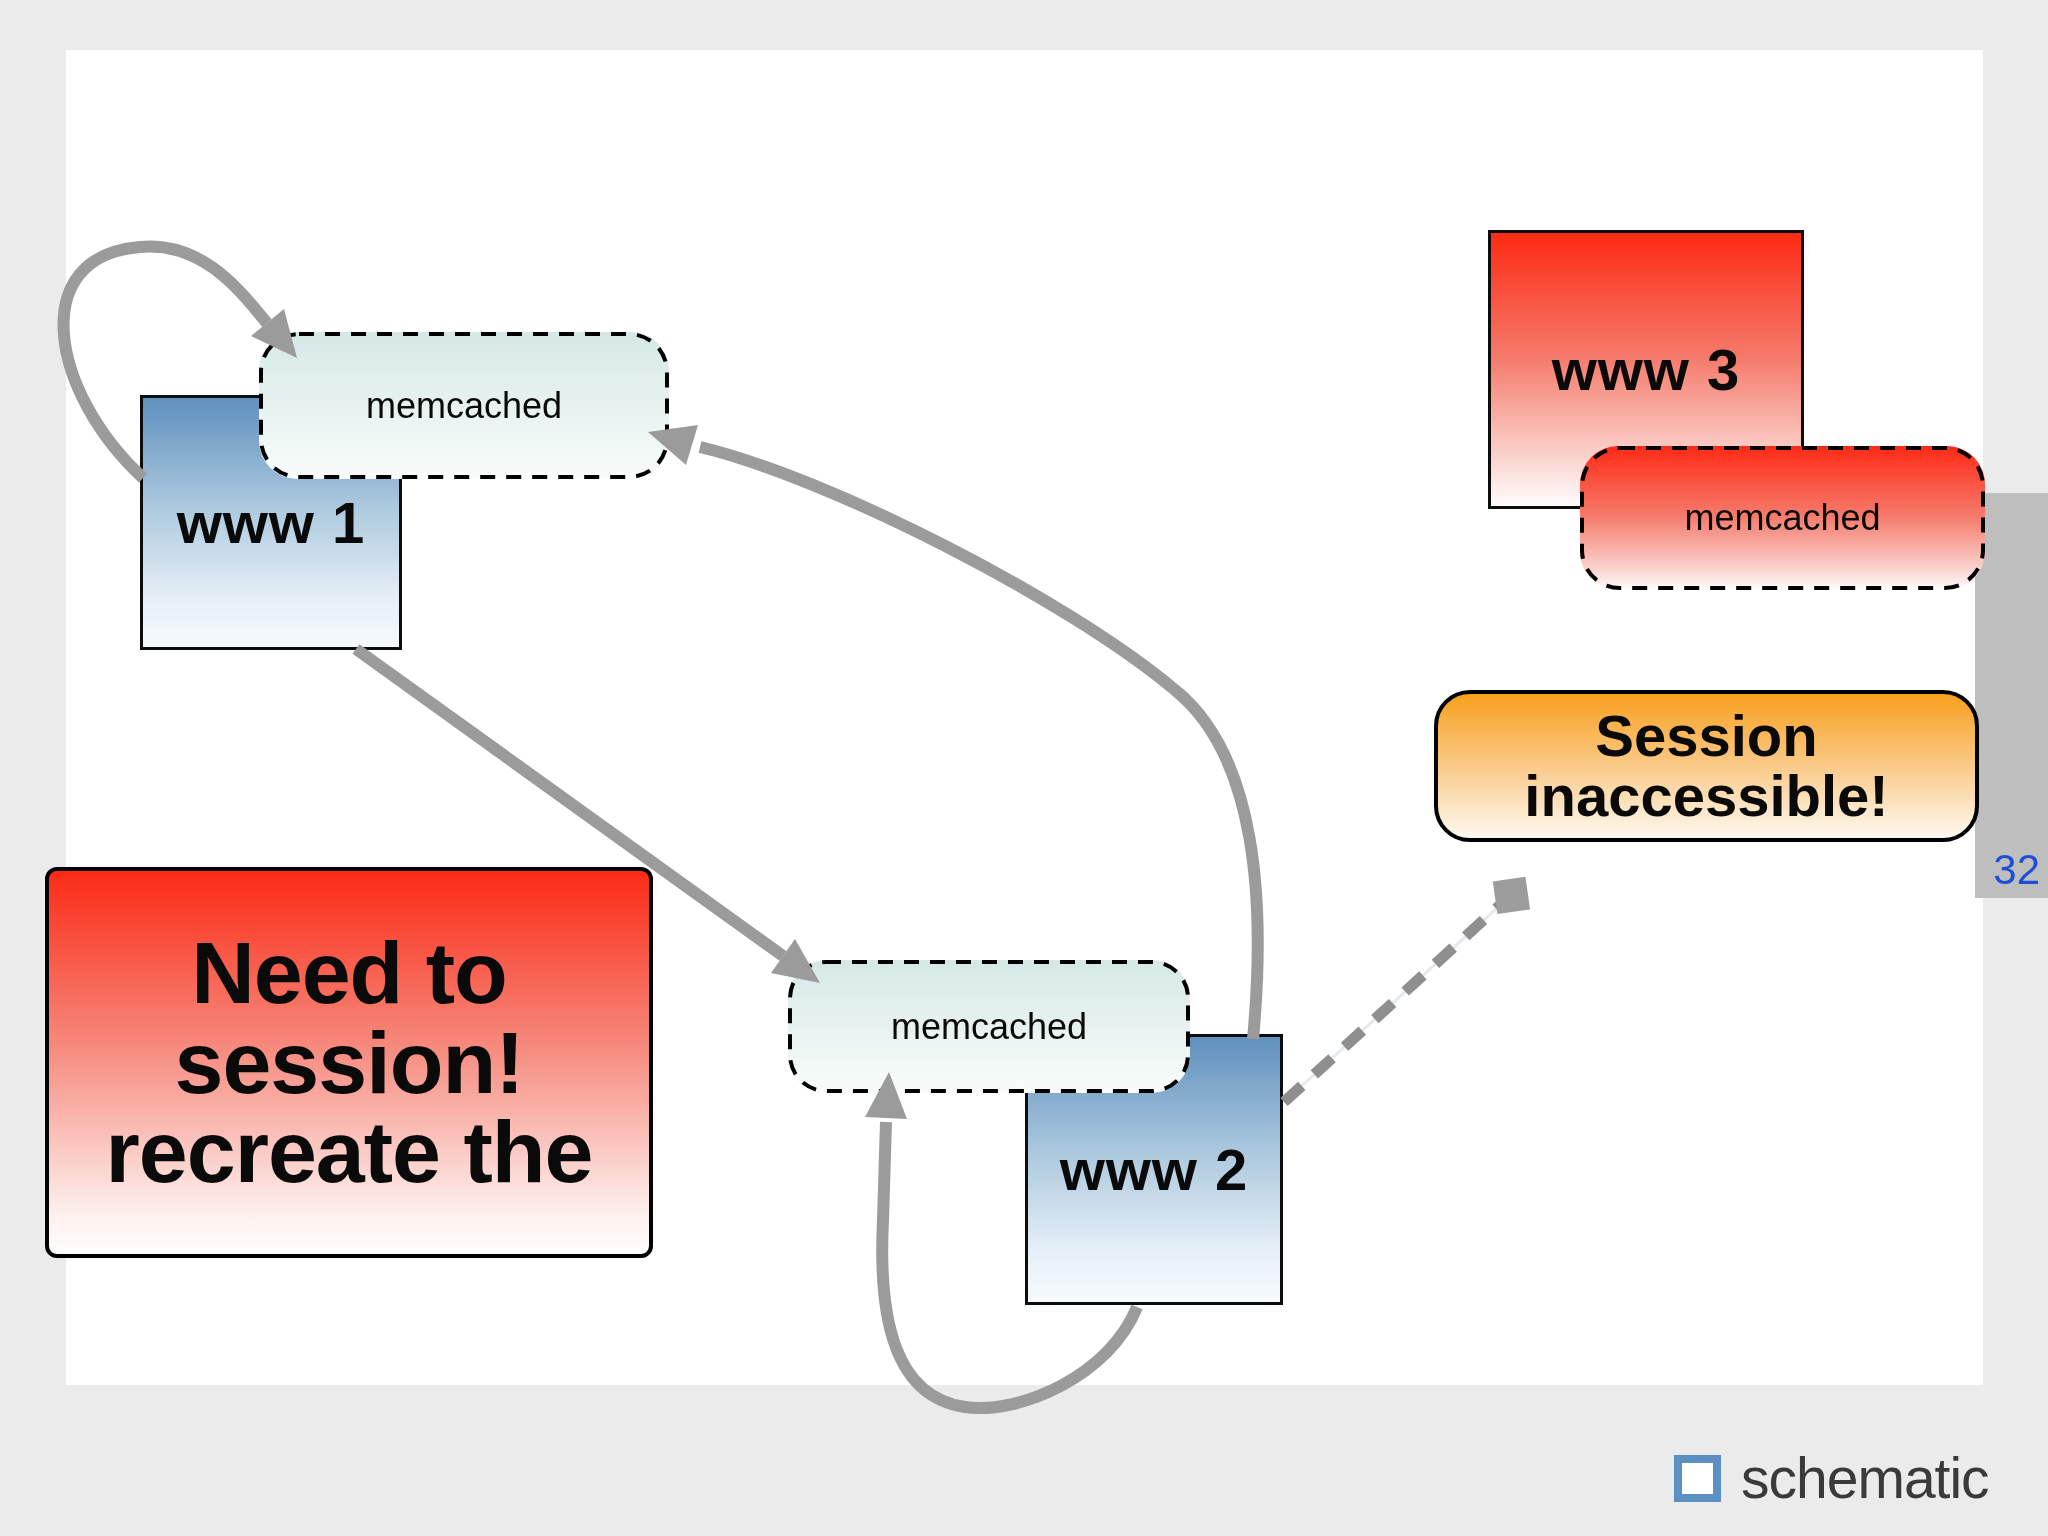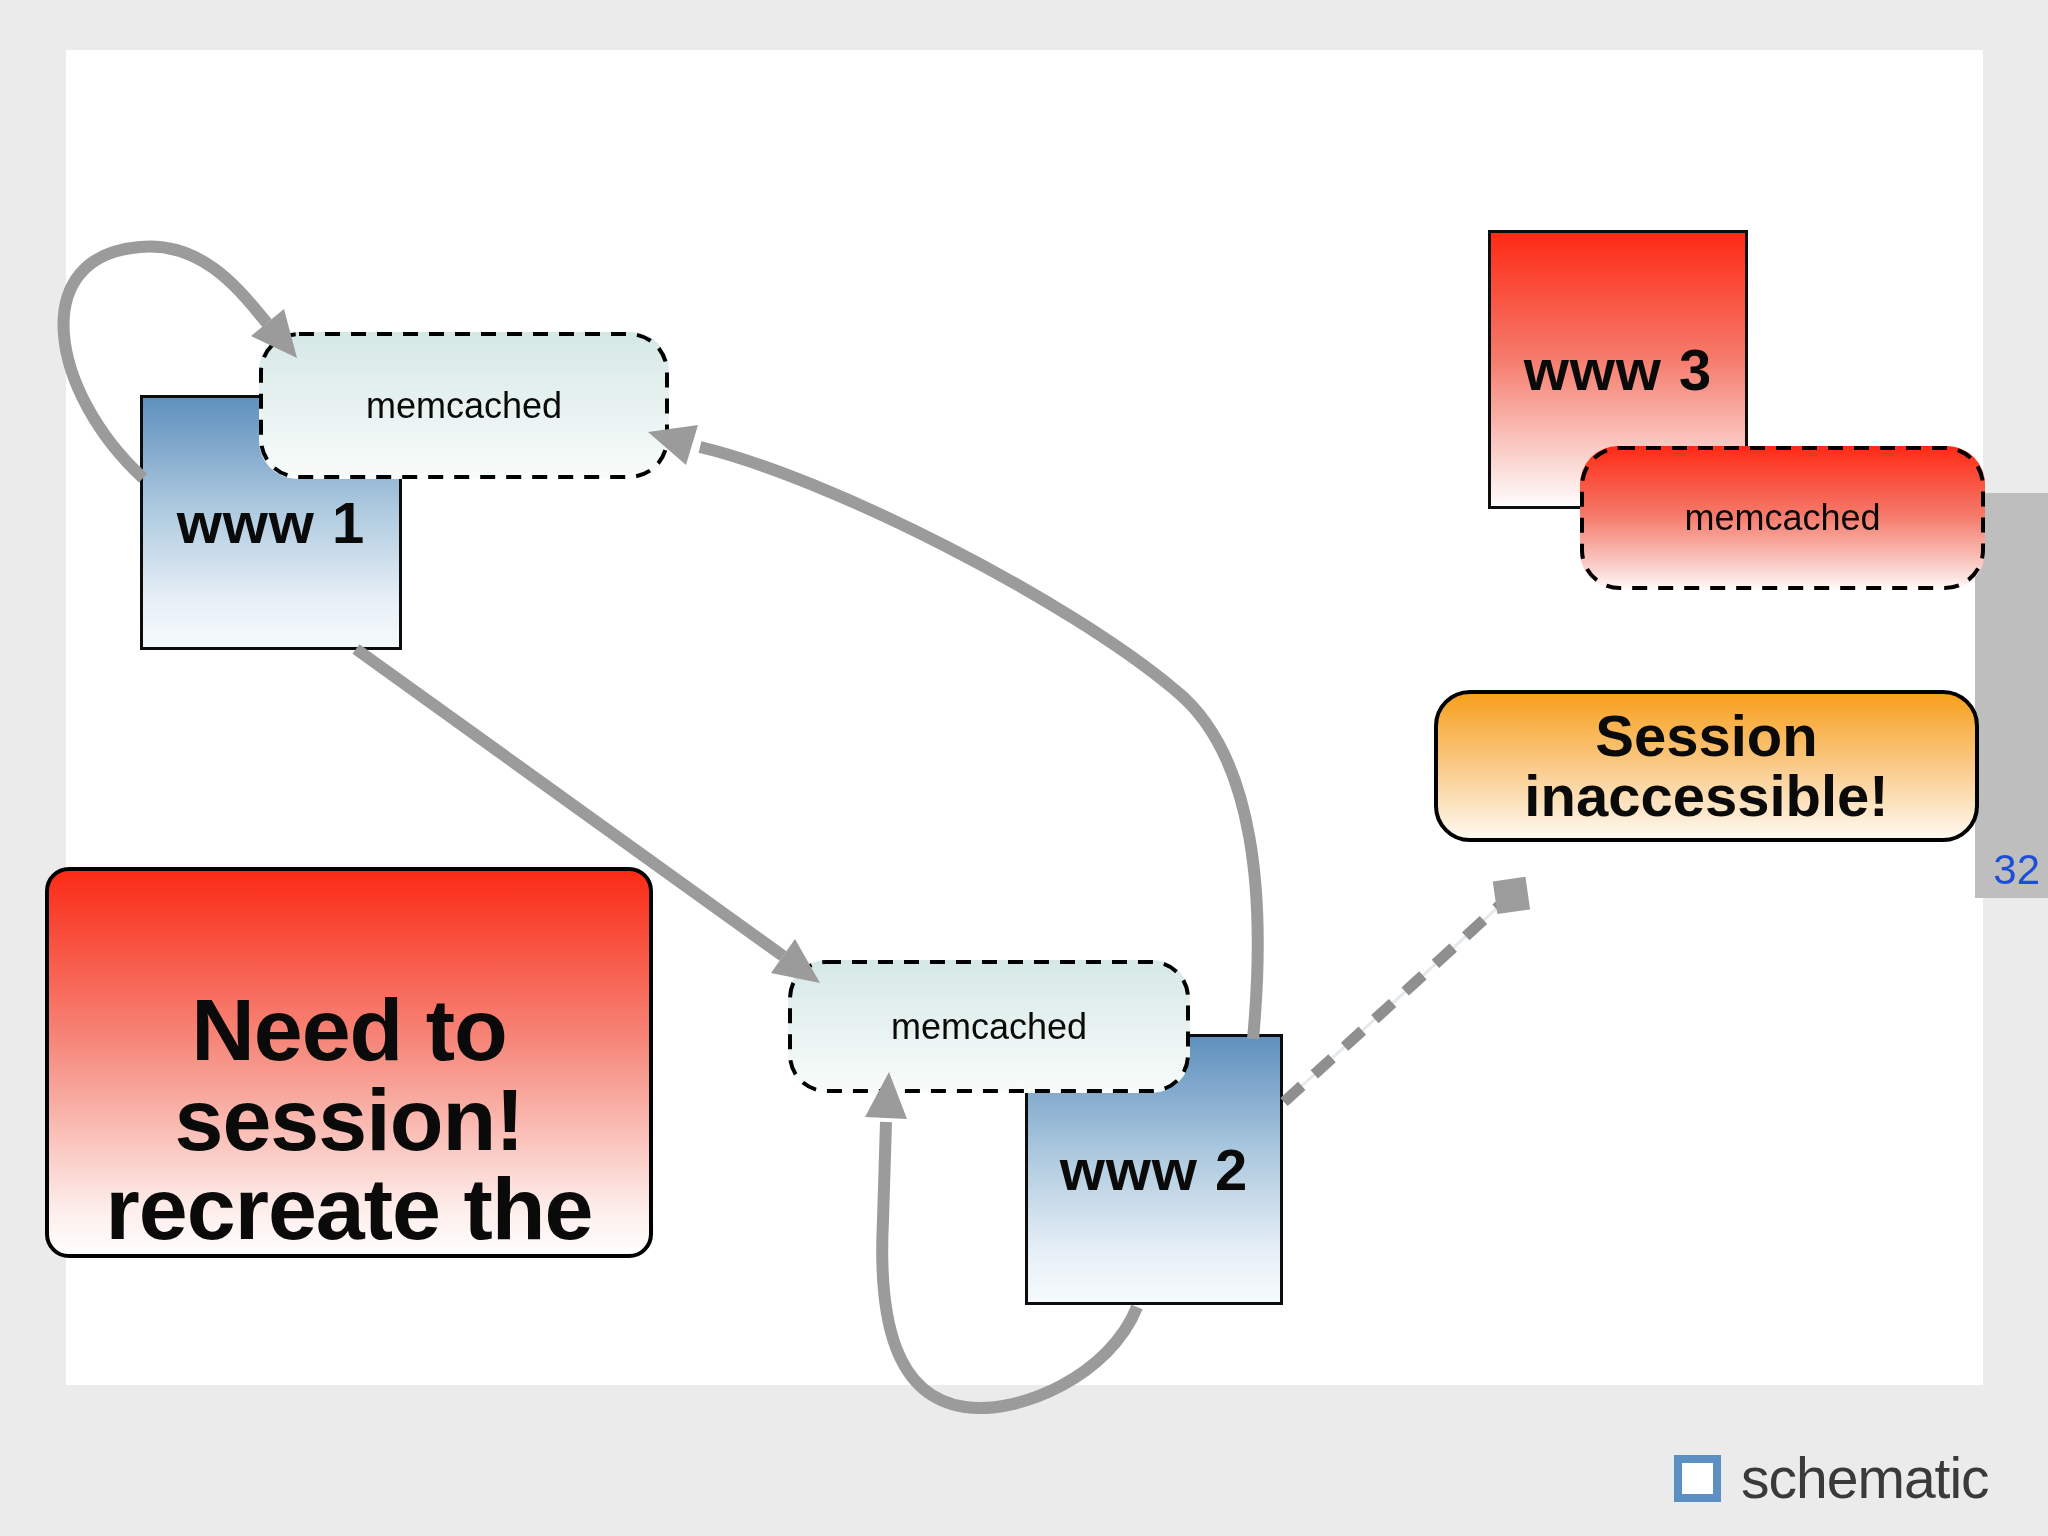--- a/index.html
+++ b/index.html
@@ -17,21 +17,21 @@
   .mem{z-index:20;font-size:36px;}
   .mem.teal{background:linear-gradient(180deg,#D5E8E6 0%,#E9F3F1 55%,#F8FCFB 100%);border-radius:38px;}
   .mem.red{background:linear-gradient(180deg,#FE2A14 0%,#F5796A 48%,#FBDAD5 88%,#FEFCFC 100%);border-radius:38px;}
   .mem-border{position:absolute;inset:0;width:100%;height:100%;pointer-events:none;}
 
   .callout{position:absolute;display:flex;flex-direction:column;align-items:center;justify-content:center;
            box-sizing:border-box;border:4px solid #000;z-index:30;font-weight:bold;text-align:center;}
   .callout.orange{background:linear-gradient(180deg,#F7A01D 0%,#FAC884 48%,#FEF9F1 100%);border-radius:36px;
                   font-size:58px;line-height:1.03;}
   .callout.redbig{background:linear-gradient(180deg,#FB2B16 0%,#F6887B 45%,#FDEDEA 88%,#FFFEFE 100%);
-                  border-radius:24px;font-size:88px;line-height:1.02;letter-spacing:-1px;justify-content:flex-end;}
+                  border-radius:12px;font-size:88px;line-height:1.02;letter-spacing:-1px;}
 
   .arrows{position:absolute;inset:0;width:2048px;height:1536px;z-index:25;pointer-events:none;}
 
   .logo{position:absolute;left:1674px;top:1450px;z-index:6;display:flex;align-items:center;}
   .logo-square{width:47px;height:47px;box-sizing:border-box;border:8px solid #5C8FC2;background:#FFFFFF;}
   .logo-text{margin-left:20px;font-size:57px;font-weight:400;letter-spacing:-1px;color:#3A3A3A;line-height:1;}
 </style>
 </head>
 <body>
 
@@ -44,21 +44,21 @@
   </div>
 
   <div class="node www blue" style="left:140px;top:395px;width:262px;height:255px">
     <span>www 1</span>
   </div>
 
   <div class="node www blue" style="left:1025px;top:1034px;width:258px;height:271px">
     <span>www 2</span>
   </div>
 
-  <div class="node www red" style="left:1488px;top:230px;width:260px;height:279px">
+  <div class="node www red" style="left:1488px;top:230px;width:316px;height:279px">
     <span>www 3</span>
   </div>
 
   <div class="node mem teal" style="left:259px;top:332px;width:410px;height:147px">
     <svg class="mem-border" viewBox="0 0 410 147" preserveAspectRatio="none">
       <rect x="2" y="2" width="406" height="143" rx="38" fill="none" stroke="#000" stroke-width="4" stroke-dasharray="15 11"></rect>
     </svg>
     <span>memcached</span>
   </div>
 

